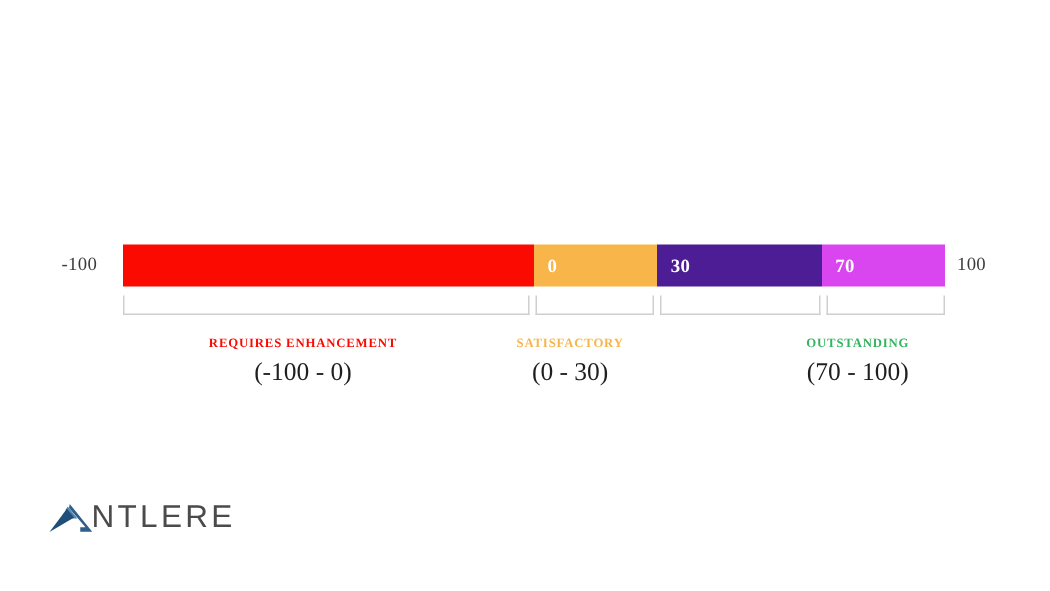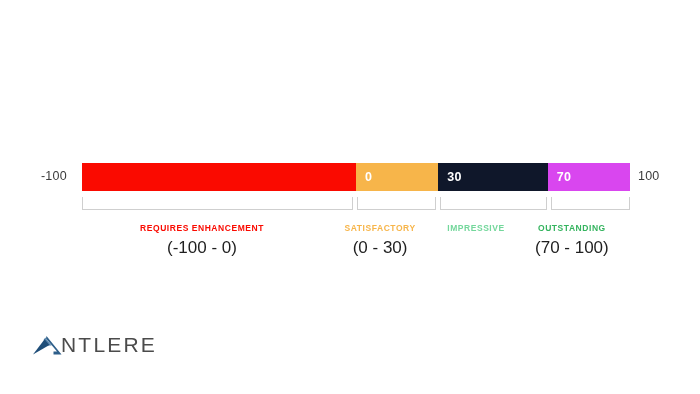--- a/index.html
+++ b/index.html
@@ -16,20 +16,21 @@
     -webkit-font-smoothing: antialiased;
   }
 
   
   #scale-widget {
     position: absolute;
     left: 0;
     top: 0;
     width: 700px;
     height: 300px;
+    font-family: Liberation Serif, serif;
   }
 
   
   .axis-label {
     position: absolute;
     font-size: 12.5px;
     color: #3b3b3b;
     letter-spacing: .2px;
     top: 168px;
     line-height: 16px;
@@ -141,21 +142,21 @@
 
   <div class="axis-label" id="axis-max">100</div>
 
   <div id="scale-bar">
     <div class="band" style="width: 50%; background: rgb(250, 10, 0);">
       <span class="band-value hidden-value"></span>
     </div>
     <div class="band" style="width: 15%; background: rgb(247, 181, 74);">
       <span class="band-value">0</span>
     </div>
-    <div class="band" style="width: 20%; background: #0f172a;">
+    <div class="band" style="width: 20%; background: #4c1d95;">
       <span class="band-value">30</span>
     </div>
     <div class="band" style="width: 15%; background: #d946ef;">
       <span class="band-value">70</span>
     </div>
   </div>
 
   <div id="brackets">
     <div class="bracket" style="width: calc(50% - 3px);"></div>
     <div class="bracket" style="width: calc(15% - 3px);"></div>
@@ -166,21 +167,20 @@
   <div id="captions">
     <div class="caption" style="width: 50%;">
       <div class="caption-title" style="color: rgb(250, 10, 0);">REQUIRES ENHANCEMENT</div>
       <div class="caption-range">(-100 - 0)</div>
     </div>
     <div class="caption" style="width: 15%;">
       <div class="caption-title" style="color: rgb(247, 181, 74);">SATISFACTORY</div>
       <div class="caption-range">(0 - 30)</div>
     </div>
     <div class="caption" style="width: 20%;">
-      <div class="caption-title" style="color: rgb(115, 215, 155);">IMPRESSIVE</div>
     </div>
     <div class="caption" style="width: 15%;">
       <div class="caption-title" style="color: rgb(53, 180, 95);">OUTSTANDING</div>
       <div class="caption-range">(70 - 100)</div>
     </div>
   </div>
 
 </div>
 
 <div id="logo">

